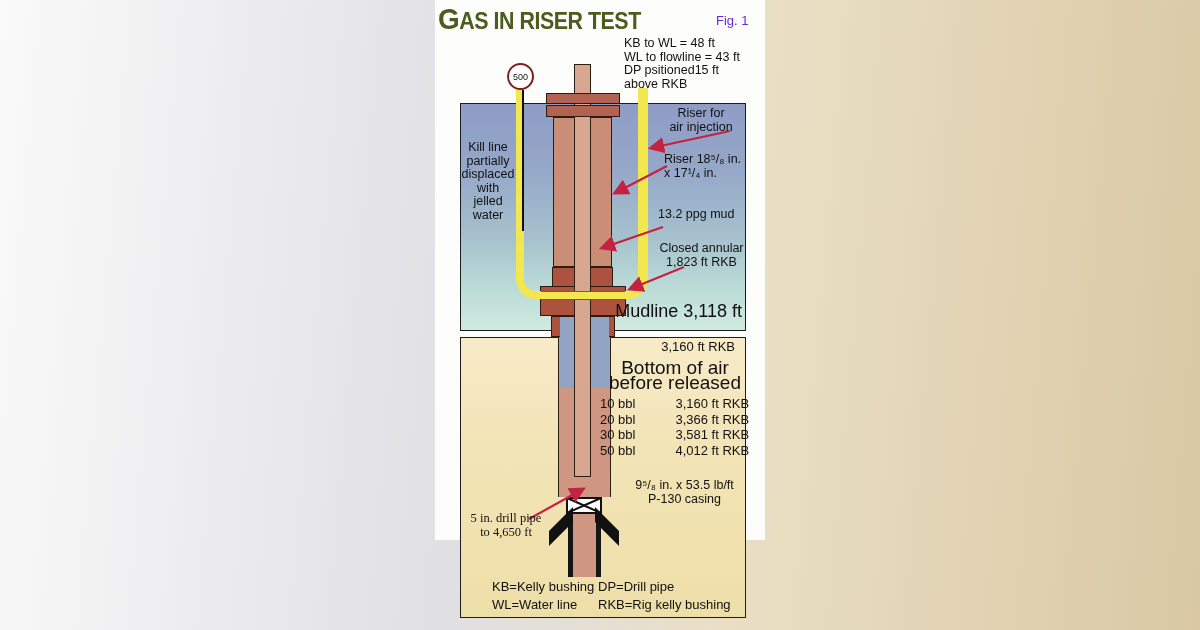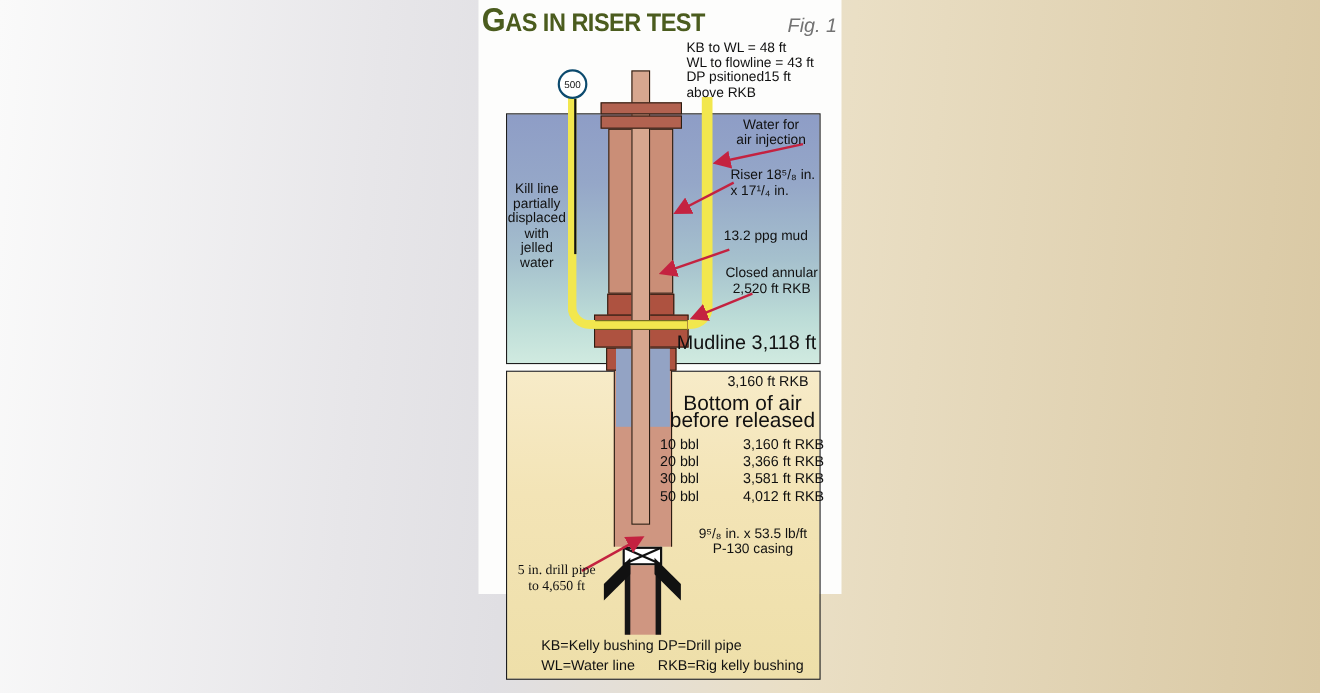--- a/index.html
+++ b/index.html
@@ -9,25 +9,25 @@
     background:linear-gradient(95deg,#fafafa 0%,#e7e6e9 25%,#dfdee2 38%,#e9dfc6 60%,#dccb a 0%);
     background:linear-gradient(95deg,#fafafa 0%,#e7e6e9 28%,#e0dfe3 40%,#eadfc5 62%,#d9c8a3 100%);
   }
   .figure { position:absolute; left:435px; top:0; width:330px; height:540px; background:#fdfdfc; }
 
   
   .title { position:absolute; left:3px; top:3px; color:#4b5c1e; font-weight:bold; white-space:nowrap;
            transform:scaleX(.93); transform-origin:left top; letter-spacing:-.5px; }
   .title .cap { font-size:30px; line-height:32px; }
   .title .rest { font-size:23px; }
-  .fig1 { position:absolute; left:281px; top:13px; font-size:18px; color:#737373;font-style:italic; }
+  .fig1 { position:absolute; left:281px; top:13px; font-size:13px; color:#6d28d9; }
   .notes { position:absolute; left:189px; top:37px; width:140px; font-size:12.5px; line-height:13.5px; }
   .lbl { position:absolute; font-size:12.5px; line-height:13.5px; }
   .c { text-align:center; } .r { text-align:right; }
-  .kill-lbl { left:24px; top:141px; width:58px;margin-top:24px; }
+  .kill-lbl { left:24px; top:141px; width:58px; }
   .choke-lbl { left:226px; top:107px; width:80px; }
   .riser-lbl { left:229px; top:153px; width:85px; text-align:left; }
   .mud-lbl { left:223px; top:208px; width:90px; }
   .annular-lbl { left:219px; top:242px; width:95px; text-align:center; }
   .mudline-lbl { left:165px; top:305px; width:142px; font-size:18px; }
   .rkb-lbl { left:160px; top:340px; width:140px; font-size:13px; }
   .air-head { position:absolute; left:172px; top:361px; width:136px; text-align:center; font-size:19px; line-height:14.5px; font-weight:normal; }
   .air-rows { position:absolute; left:160px; top:396px; width:156px; font-size:13px; line-height:15.5px; }
   .air-row { display:flex; justify-content:center;gap:33px; }
   .air-row .vol { width:46px; text-align:right; }
@@ -61,21 +61,21 @@
   .wellhead { position:absolute; left:105px; top:286px; width:86px; height:30px; background:#ae5240; border:1.5px solid #2b1d12; z-index:3; }
   .lower-wellhead { position:absolute; left:116px; top:316px; width:64px; height:21px; background:#ae5240; border:1.5px solid #2b1d12; z-index:3; }
   .casing { position:absolute; left:123px; top:336px; width:53px; height:161px; background:#cf9681;
             border-left:1.5px solid #2b1d12; border-right:1.5px solid #2b1d12; z-index:2; }
   .annulus-air { position:absolute; left:125px; top:317px; width:49px; height:71px; background:#93a3c4; z-index:5; }
   .drill-pipe { position:absolute; left:139px; top:64px; width:17px; height:413px; background:#d7a78f;
                 border:1.5px solid #2b1d12; z-index:6; }
   .xbox { position:absolute; left:131px; top:497px; width:36px; height:17px; background:#fff; border:2px solid #111; z-index:8; }
   .bottom-pipe { position:absolute; left:133px; top:514px; width:33px; height:63px; background:#cf9681;
                  border-left:5px solid #151515; border-right:5px solid #151515; z-index:8; }
-  .gauge { position:absolute; left:72px; top:63px; width:27px; height:27px; border:2px solid #0c4a6e; border-radius:50%;
+  .gauge { position:absolute; left:72px; top:63px; width:27px; height:27px; border:2px solid #7f1d1d; border-radius:50%;
            background:#fff; z-index:6; display:flex; align-items:center; justify-content:center; font-size:9px; }
   .overlay { position:absolute; left:0; top:0; width:330px; height:630px; z-index:9; pointer-events:none; }
   .txt { z-index:10; }
 </style>
 </head>
 <body>
 
 <div class="page">
   <div class="figure">
 
@@ -139,31 +139,31 @@
 
     <div class="lbl c txt kill-lbl">
       <div>Kill line</div>
       <div>partially</div>
       <div>displaced</div>
       <div>with</div>
       <div>jelled</div>
       <div>water</div>
     </div>
     <div class="lbl c txt choke-lbl">
-      <div>Water for</div>
+      <div>Riser for</div>
       <div>air injection</div>
     </div>
     <div class="lbl txt riser-lbl">
       <div>Riser 18⁵/₈ in.</div>
       <div>x 17¹/₄ in.</div>
     </div>
     <div class="lbl txt mud-lbl">13.2 ppg mud</div>
     <div class="lbl txt annular-lbl">
       <div>Closed annular</div>
-      <div>2,520 ft RKB</div>
+      <div>1,823 ft RKB</div>
     </div>
     <div class="lbl r txt mudline-lbl">Mudline 3,118 ft</div>
     <div class="lbl r txt rkb-lbl">3,160 ft RKB</div>
 
     <div class="air-head txt">
       <div>Bottom of air</div>
       <div>before released</div>
     </div>
     <div class="air-rows txt">
       <div class="air-row">

